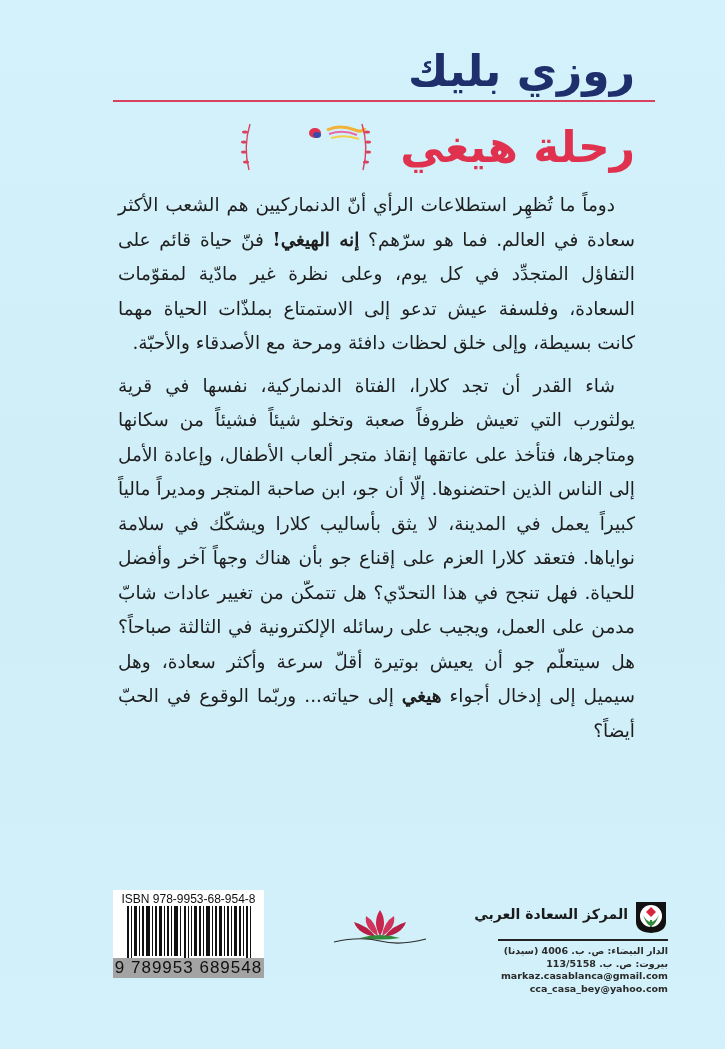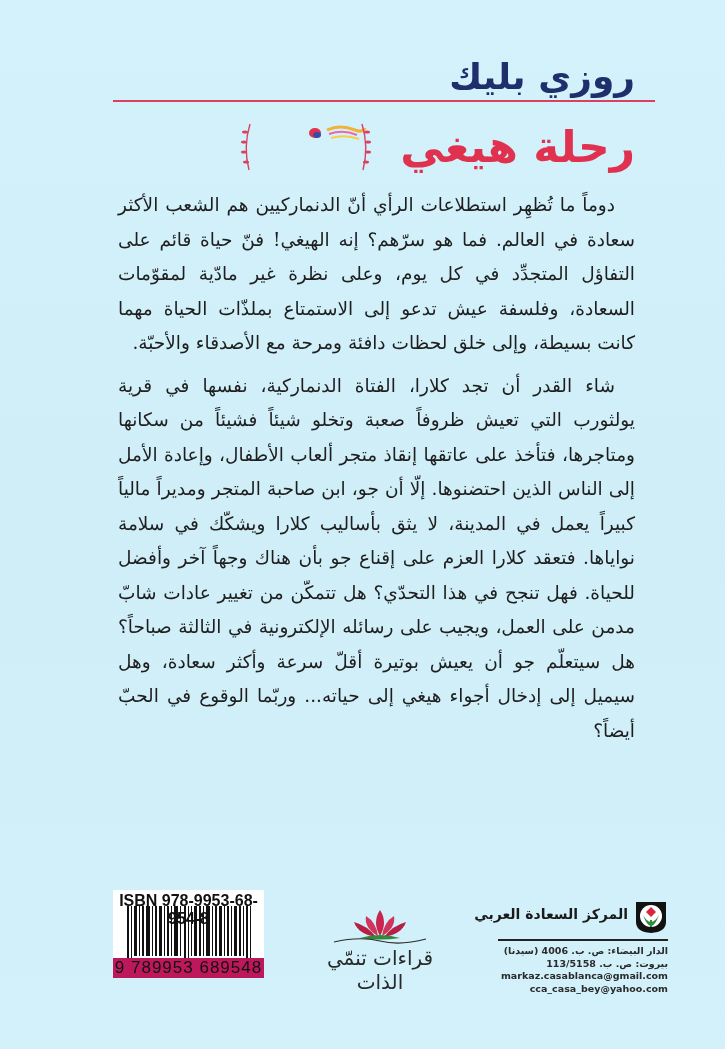--- a/index.html
+++ b/index.html
@@ -6,21 +6,21 @@
   body {
     width:725px; height:1049px; overflow:hidden;
     background: linear-gradient(180deg, #d4f2fb 0%, #cfeef8 50%, #d2f1fa 100%);
     position:relative;
     font-family: "DejaVu Serif", serif;
     color:#1c1c1c;
   }
   .author {
     position:absolute; right:90px; top:46px;
     font-family:"DejaVu Sans", sans-serif; font-weight:bold;
-    font-size:36px; color:#1f2f6b; direction:rtl; line-height:50px;margin-top:6px;
+    font-size:44px; color:#1f2f6b; direction:rtl; line-height:50px;
   }
   .divider {
     position:absolute; left:113px; top:100px; width:542px; height:2px;
     background:#d9425e;
   }
   .title {
     position:absolute; right:90px; top:112px;
     font-family:"DejaVu Sans", sans-serif; font-weight:bold;
     font-size:44px; color:#e0314f; direction:rtl; line-height:70px;margin-left:44px;
   }
@@ -39,36 +39,36 @@
     position:absolute; top:4px; width:14px; height:50px;
   }
   .hygge-logo .leaf-l { left:0; }
   .hygge-logo .leaf-r { right:0; }
   .blurb {
     position:absolute; left:118px; right:90px; top:188px;
     direction:rtl; text-align:justify;
     font-size:18.5px; line-height:34.5px; color:#1e1e1e;
   }
   .blurb p { margin:0 0 8px 0; text-indent:20px; text-align-last:right; }
-  .blurb b { font-weight:normal; }
+  .blurb b { font-weight:bold; }
   .isbn-box {
     position:absolute; left:113px; top:890px; width:151px; height:88px;
     background:#ffffff;
   }
   .isbn-text {
     position:absolute; left:0; right:0; top:2px; text-align:center;
-    font-family:"Liberation Sans", sans-serif; font-size:16px; color:#111;font-weight:bold;
+    font-family:"Liberation Sans", sans-serif; font-size:12px; color:#111;
   }
   .barcode {
     position:absolute; left:8px; top:16px; width:136px; height:56px;
   }
   .isbn-digits {
     position:absolute; left:0; right:0; bottom:0; text-align:center;
     font-family:"Liberation Sans", sans-serif; font-size:17px; color:#111;
-    letter-spacing:1px; background:#be185d; line-height:20px;
+    letter-spacing:1px; background:#a3a3a3; line-height:20px;
   }
   .series-logo {
     position:absolute; left:305px; top:908px; width:150px; height:75px;
   }
   .series-logo .name {
     position:absolute; left:0; right:0; top:38px; text-align:center;
     font-family:"DejaVu Sans", sans-serif; font-size:20px; color:#2a2a2a;
     direction:rtl;
   }
   .publisher {
@@ -181,21 +181,20 @@
   <div class="series-logo">
     <svg style="position:absolute;left:25px;top:0;width:100px;height:38px" viewBox="0 0 100 38">
       <path d="M50 2 Q42 14 50 28 Q58 14 50 2Z" fill="#c8264f"></path>
       <path d="M36 8 Q34 20 48 28 Q46 14 36 8Z" fill="#d2355c"></path>
       <path d="M64 8 Q66 20 52 28 Q54 14 64 8Z" fill="#d2355c"></path>
       <path d="M24 14 Q28 26 46 29 Q38 18 24 14Z" fill="#b81f47"></path>
       <path d="M76 14 Q72 26 54 29 Q62 18 76 14Z" fill="#b81f47"></path>
       <path d="M30 30 Q50 24 70 30 Q50 33 30 30Z" fill="#2f8a3a"></path>
       <path d="M4 34 Q30 28 50 33 Q70 38 96 31" stroke="#2a2a2a" stroke-width="1.2" fill="none"></path>
     </svg>
-    <div class="name">قراءات تنمّي الذات</div>
   </div>
 
   <div class="publisher">
     <svg class="logo" viewBox="0 0 34 34">
       <path d="M2 2 H32 V22 Q32 32 17 33 Q2 32 2 22 Z" fill="#111"></path>
       <circle cx="17" cy="16" r="11" fill="#fff"></circle>
       <path d="M17 7 L22 12 L17 17 L12 12 Z" fill="#d9263f"></path>
       <path d="M9 15 Q13 22 17 22 Q21 22 25 15 Q21 26 17 26 Q13 26 9 15Z" fill="#2f8a3a"></path>
       <rect x="16" y="20" width="2" height="7" fill="#2f8a3a"></rect>
     </svg>

